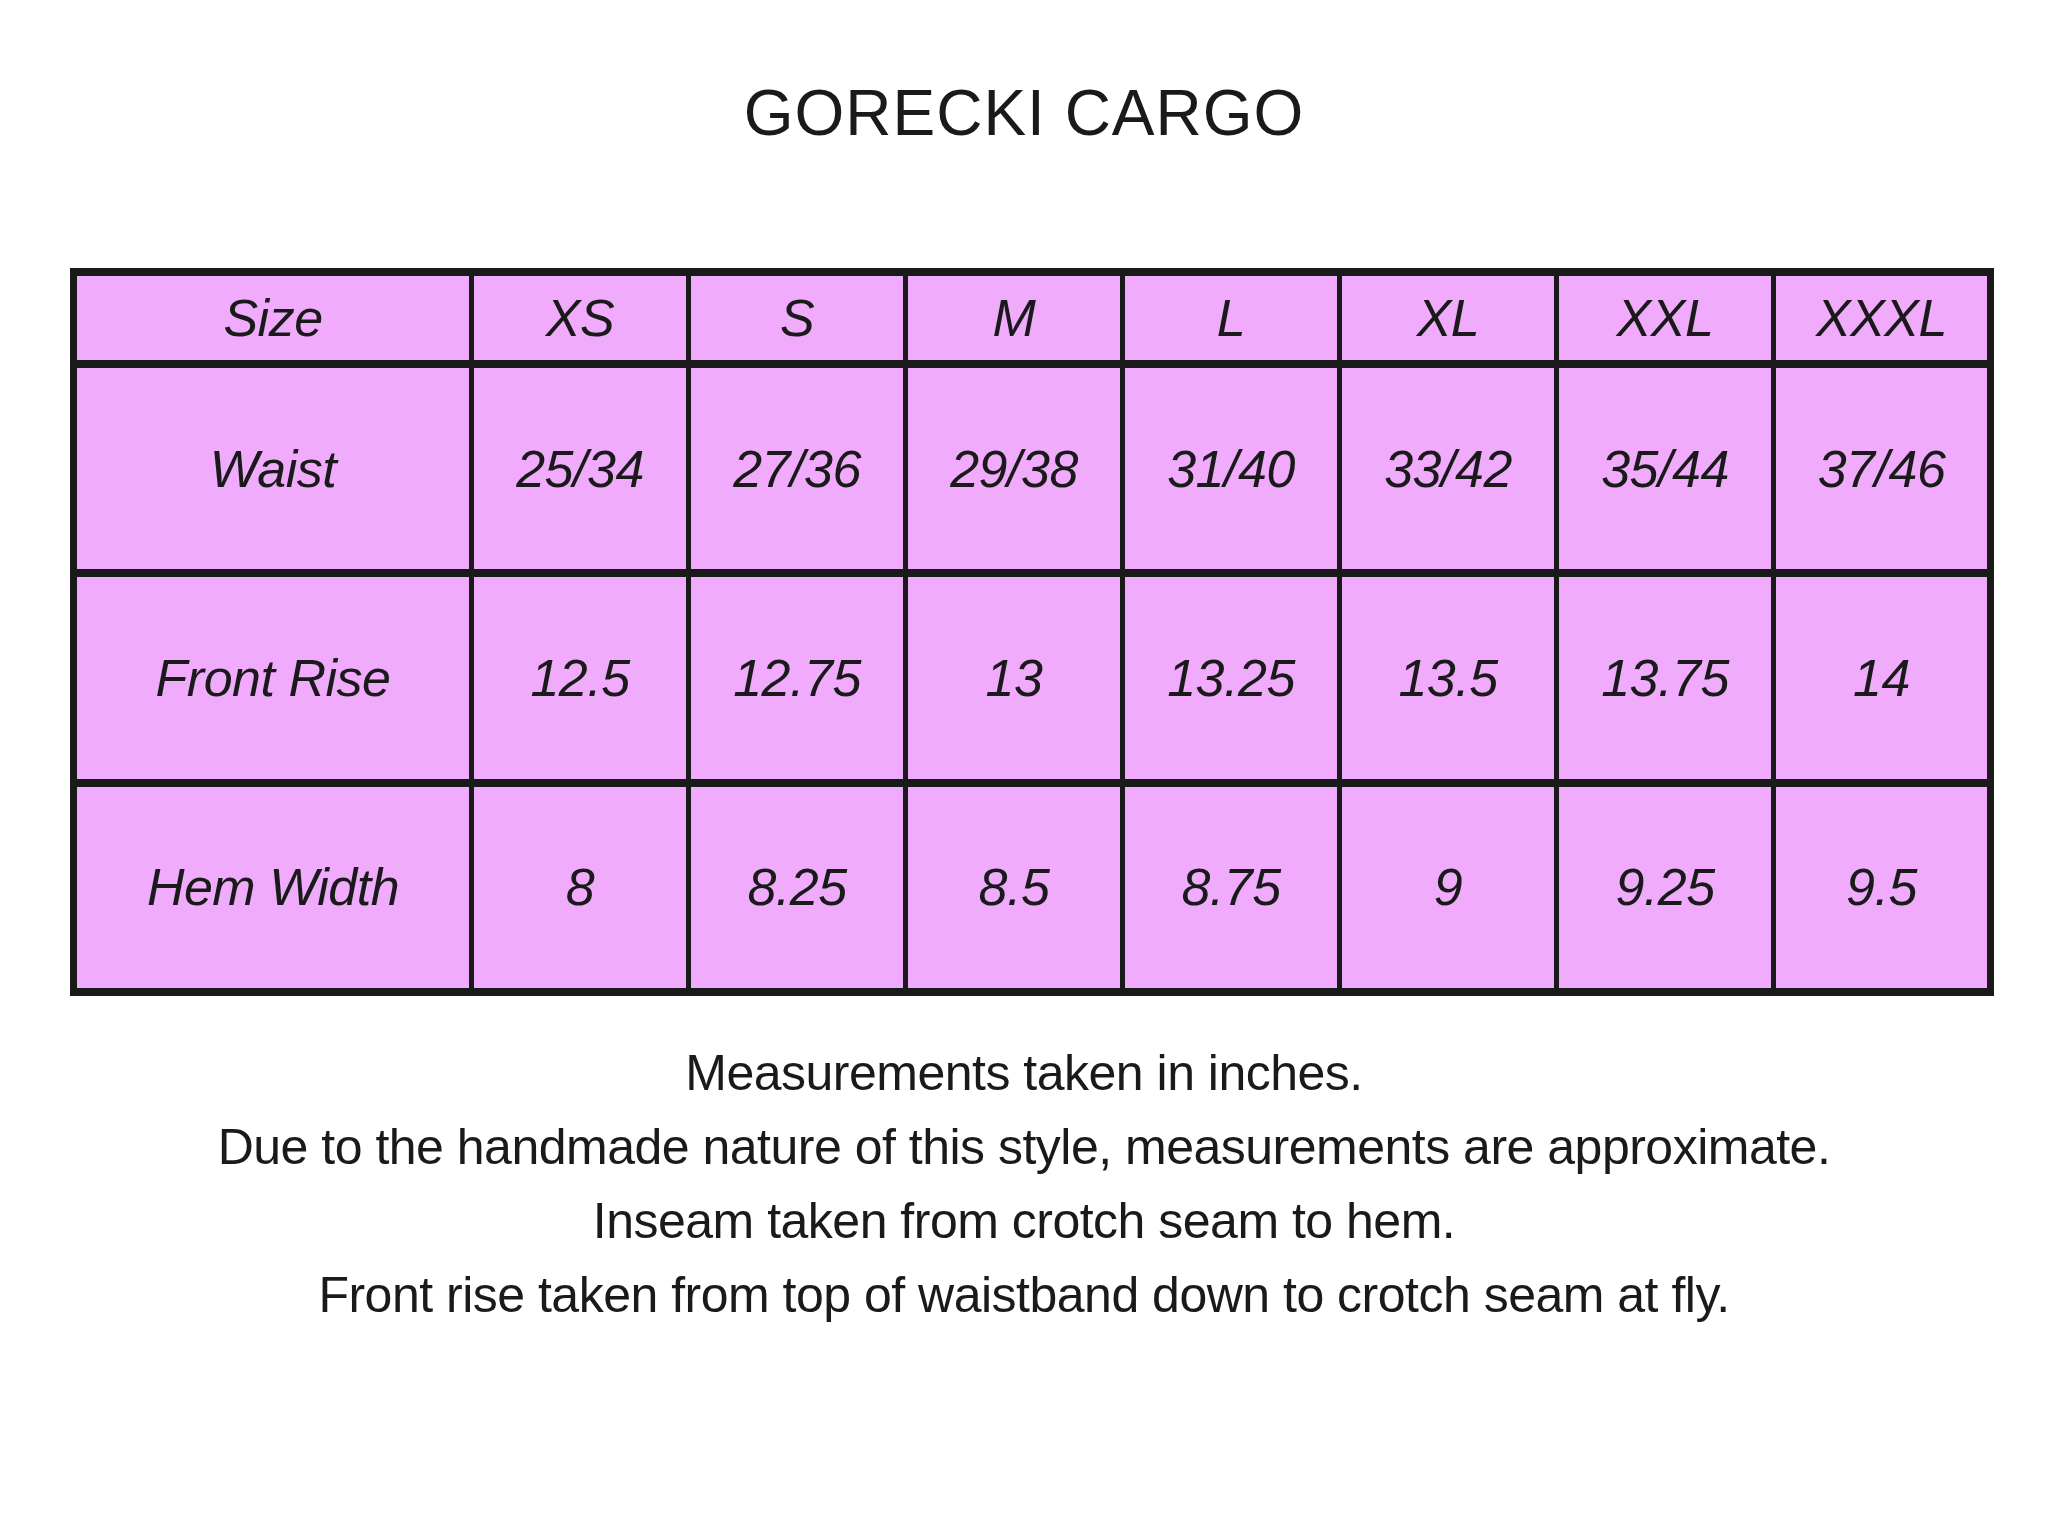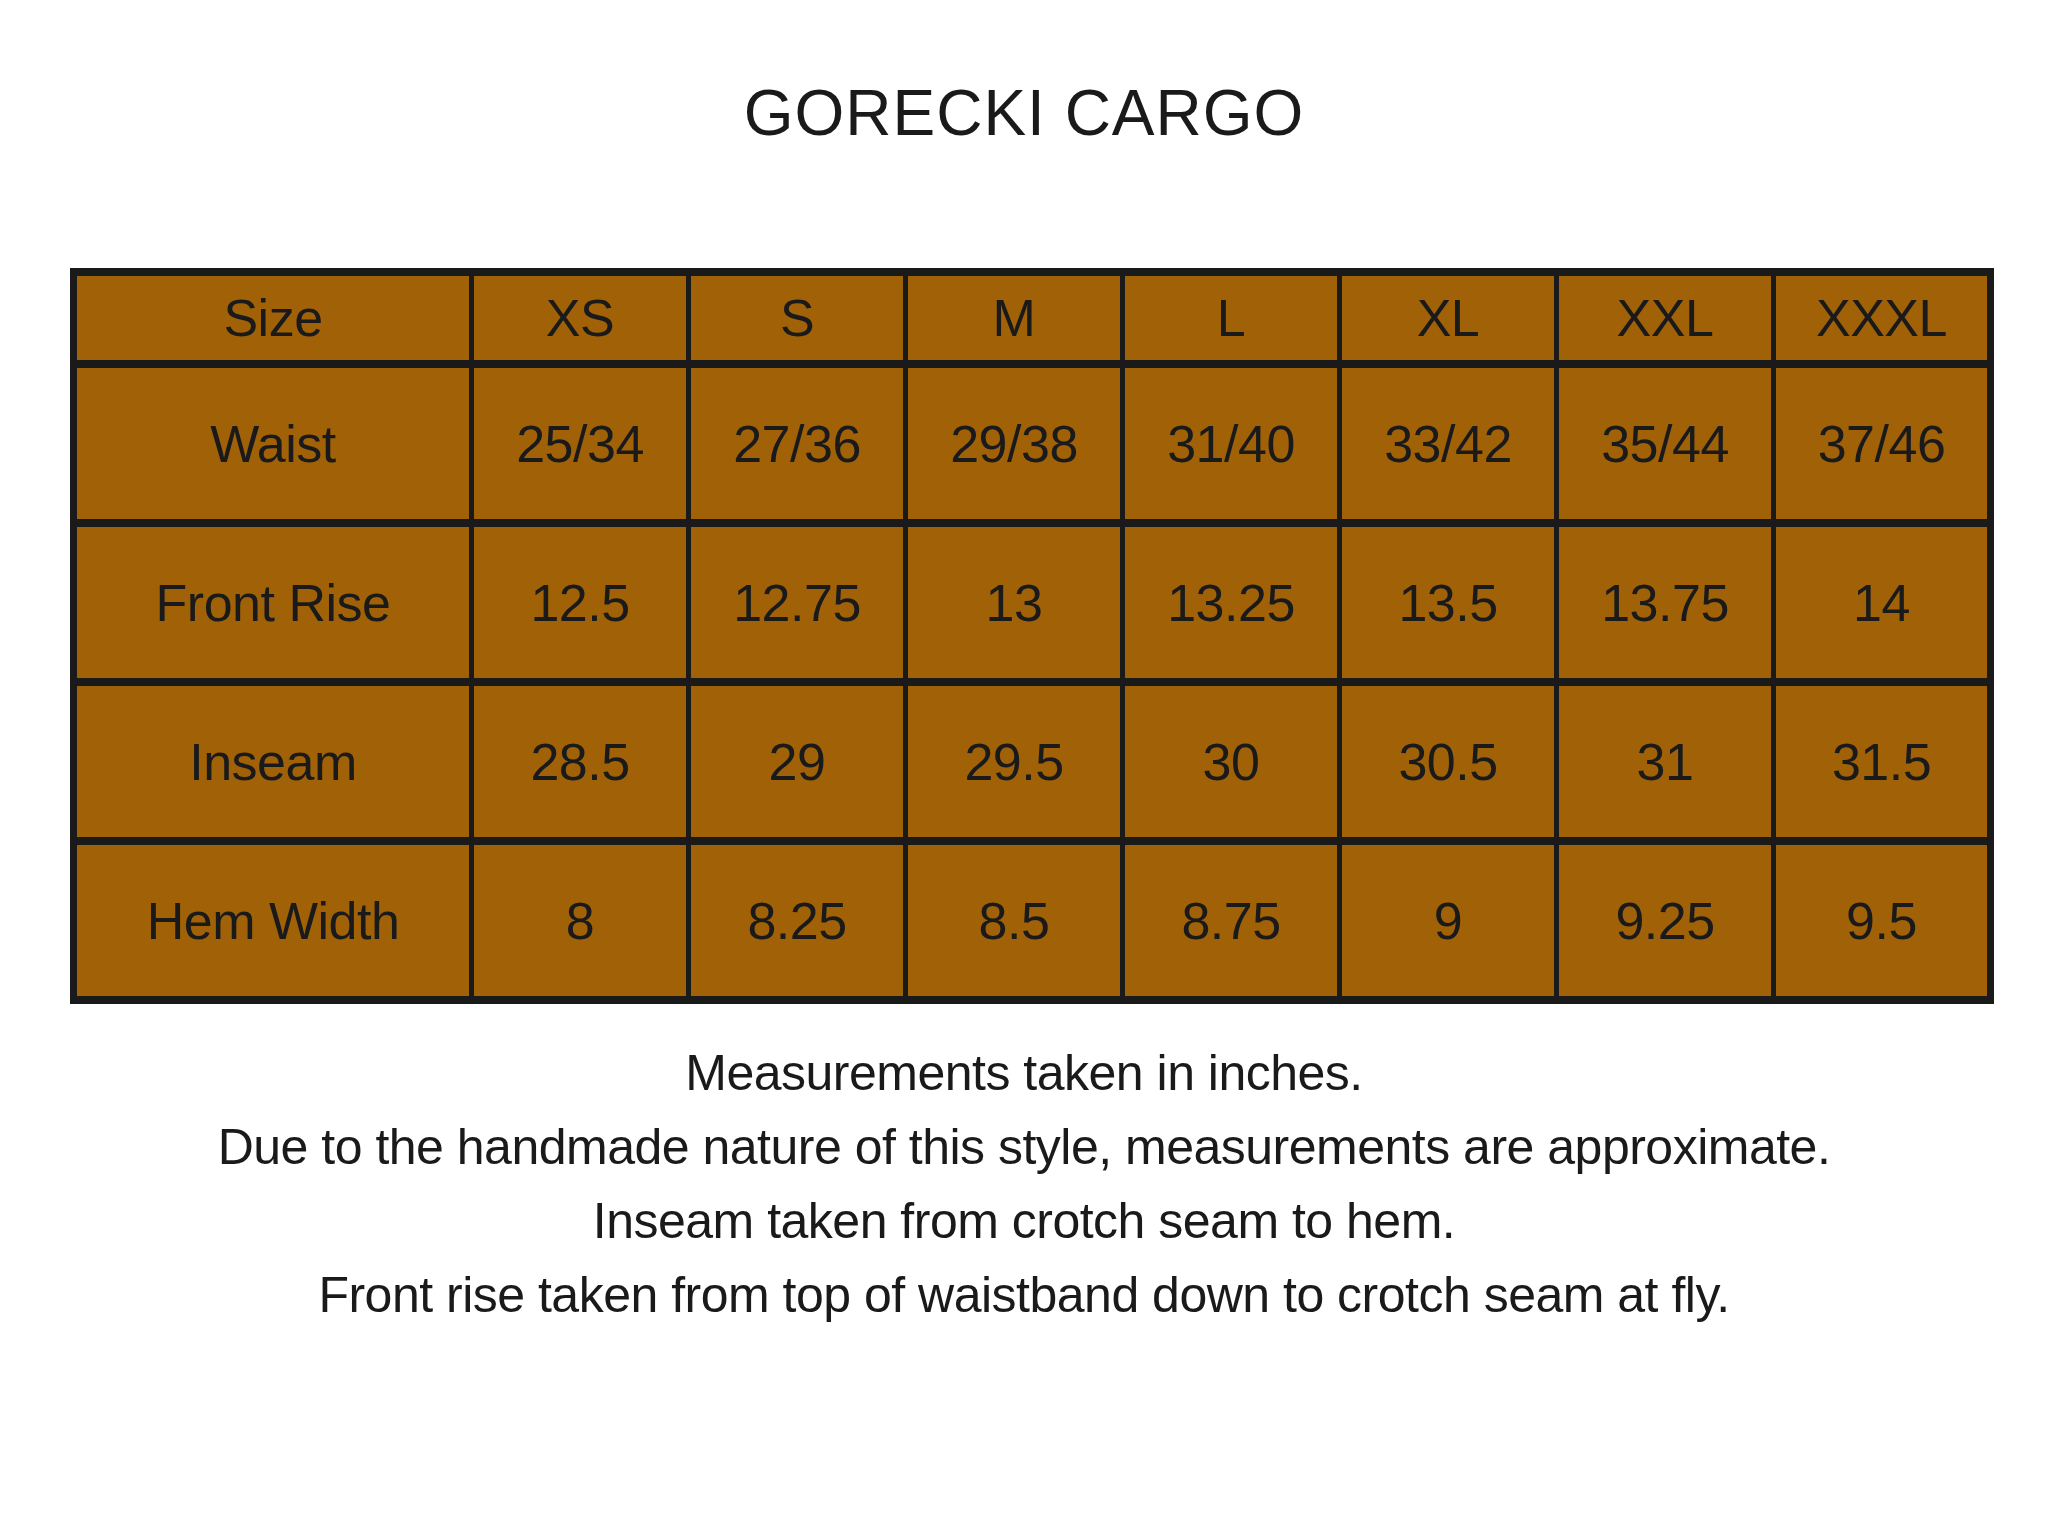--- a/index.html
+++ b/index.html
@@ -44,21 +44,22 @@
     border-left: 5px solid #1a1a1a;
     border-right: 5px solid #1a1a1a;
     border-top: 8px solid #1a1a1a;
     border-bottom: 8px solid #1a1a1a;
     text-align: center;
     vertical-align: middle;
     font-size: 52px;
     font-weight: 400;
     letter-spacing: -0.5px;
     padding: 0;
-    background: #a16207;
+    background: #f0abfc;
+    font-style: italic;
   }
   table.size-chart thead tr { height: 92px; }
   table.size-chart tbody tr { height: 159px; }
   .notes {
     position: absolute;
     top: 1036px;
     left: 0;
     width: 100%;
     text-align: center;
     font-size: 50px;
@@ -112,30 +113,20 @@
         <th>Front Rise</th>
         <td>12.5</td>
         <td>12.75</td>
         <td>13</td>
         <td>13.25</td>
         <td>13.5</td>
         <td>13.75</td>
         <td>14</td>
       </tr>
       <tr>
-        <th>Inseam</th>
-        <td>28.5</td>
-        <td>29</td>
-        <td>29.5</td>
-        <td>30</td>
-        <td>30.5</td>
-        <td>31</td>
-        <td>31.5</td>
-      </tr>
-      <tr>
         <th>Hem Width</th>
         <td>8</td>
         <td>8.25</td>
         <td>8.5</td>
         <td>8.75</td>
         <td>9</td>
         <td>9.25</td>
         <td>9.5</td>
       </tr>
     </tbody>

